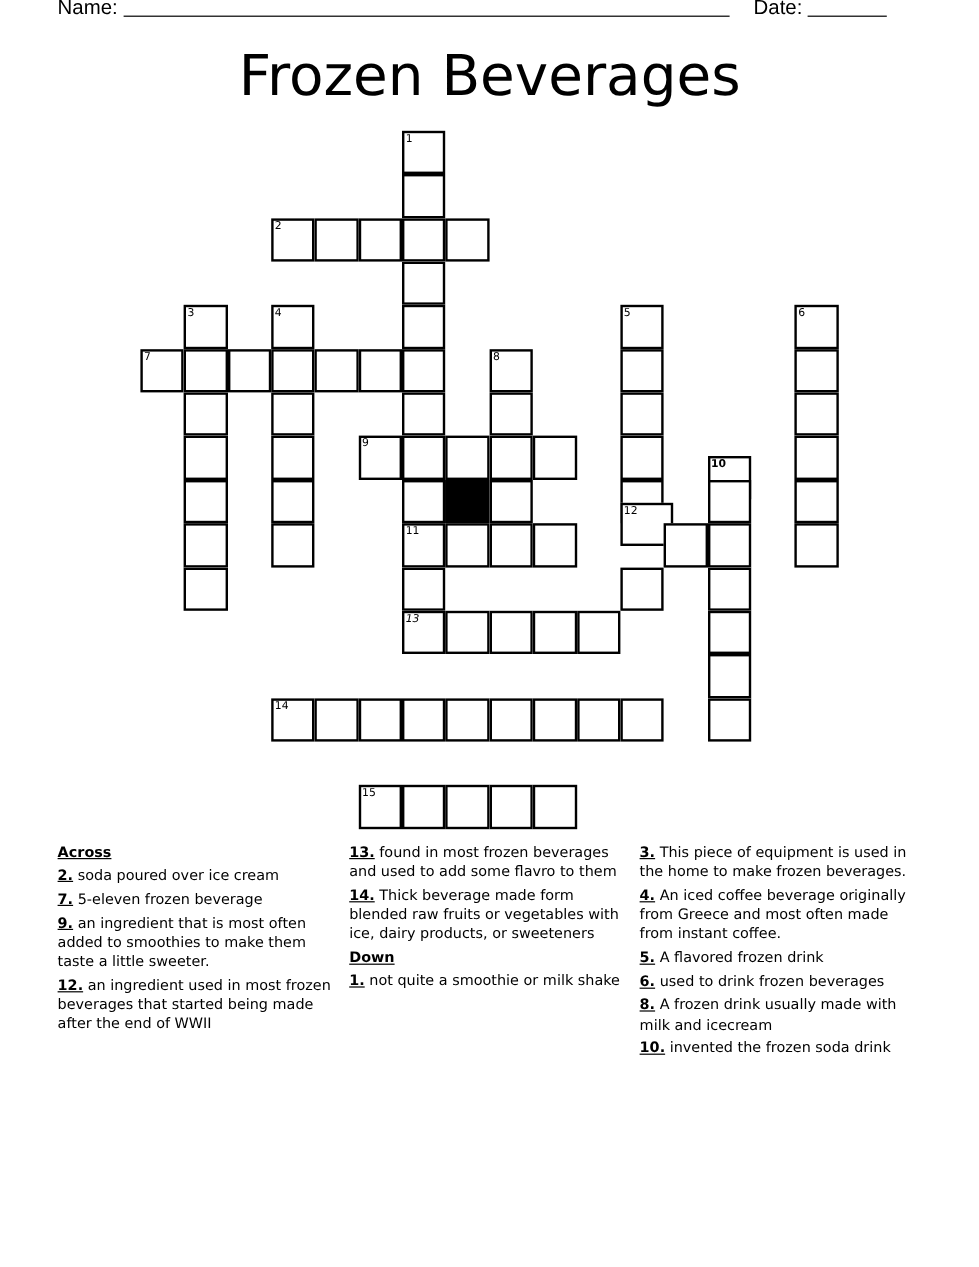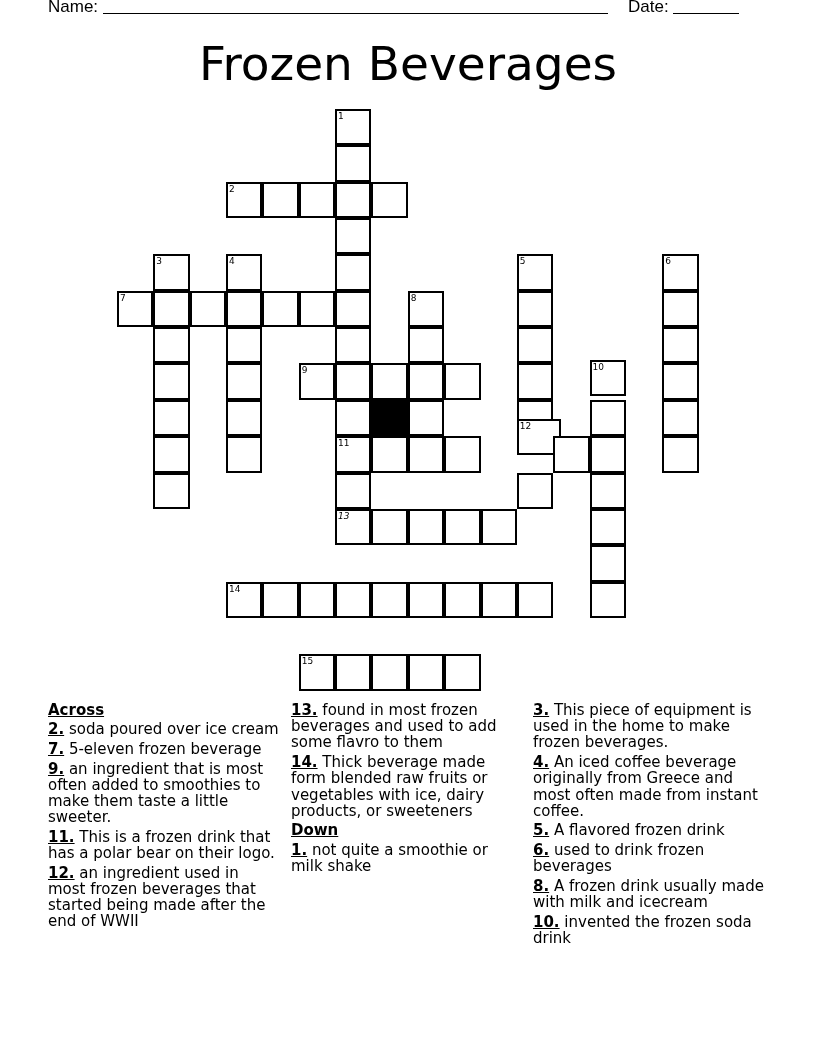--- a/index.html
+++ b/index.html
@@ -22,21 +22,21 @@
       position: absolute; width: 36.4px; height: 36.4px; box-sizing: border-box;
       border: 2px solid #000; background: #fff; margin-left: -1px; margin-top: -1px;
     }
     .cell.black { background: #000; }
     .cell .num {
       position: absolute; left: 1px; top: 0px;
       font-family: "DejaVu Sans", sans-serif; font-size: 9px; line-height: 11px; color: #000;
     }
     .clues {
       position: absolute; top: 702px; font-family: "DejaVu Sans", sans-serif;
-      font-size: 15px; line-height: 16.2px; color: #000;
+      font-size: 12px; line-height: 16.2px; color: #000;
     }
     .clues .heading { font-weight: bold; text-decoration: underline; margin-bottom: 3px; }
     .clues .clue { margin-bottom: 3.5px; }
     .clues .clue .cnum { font-weight: bold; text-decoration: underline; }
     .col1 { left: 48px; width: 232px; }
     .col2 { left: 291px; width: 232px; }
     .col3 { left: 533px; width: 236px; }
   </style>
 </head>
 <body>
@@ -99,21 +99,21 @@
     <div class="cell" style="left: 154.35px; top: 364.45px;"></div>
     <div class="cell" style="left: 227.05px; top: 364.45px;"></div>
     <div class="cell" style="left: 299.75px; top: 364.45px;">
       <span class="num">9</span>
     </div>
     <div class="cell" style="left: 336.1px; top: 364.45px;"></div>
     <div class="cell" style="left: 372.45px; top: 364.45px;"></div>
     <div class="cell" style="left: 408.8px; top: 364.45px;"></div>
     <div class="cell" style="left: 445.15px; top: 364.45px;"></div>
     <div class="cell" style="left: 517.85px; top: 364.45px;"></div>
-    <div class="cell" style="left: 590.55px; top: 361px;">
+    <div class="cell" style="left: 590.55px; top: 381px; font-weight: bold;">
       <span class="num">10</span>
     </div>
     <div class="cell" style="left: 663.25px; top: 364.45px;"></div>
     <div class="cell" style="left: 154.35px; top: 400.8px;"></div>
     <div class="cell" style="left: 227.05px; top: 400.8px;"></div>
     <div class="cell" style="left: 336.1px; top: 400.8px;"></div>
     <div class="cell black" style="left: 372.45px; top: 400.8px;"></div>
     <div class="cell" style="left: 408.8px; top: 400.8px;"></div>
     <div class="cell" style="left: 517.85px; top: 400.8px;"></div>
     <div class="cell" style="left: 590.55px; top: 400.8px;"></div>
@@ -164,21 +164,20 @@
     <div class="cell" style="left: 372.45px; top: 655.25px;"></div>
     <div class="cell" style="left: 408.8px; top: 655.25px;"></div>
     <div class="cell" style="left: 445.15px; top: 655.25px;"></div>
   </div>
 
 <div class="clues col1">
   <div class="heading">Across</div>
   <div class="clue"><span class="cnum">2.</span><span> soda poured over ice cream</span></div>
   <div class="clue"><span class="cnum">7.</span><span> 5-eleven frozen beverage</span></div>
   <div class="clue"><span class="cnum">9.</span><span> an ingredient that is most often added to smoothies to make them taste a little sweeter.</span></div>
-  <div class="clue"><span class="cnum">11.</span><span> This is a frozen drink that has a polar bear on their logo.</span></div>
   <div class="clue"><span class="cnum">12.</span><span> an ingredient used in most frozen beverages that started being made after the end of WWII</span></div>
 </div>
 
 <div class="clues col2">
   <div class="clue"><span class="cnum">13.</span><span> found in most frozen beverages and used to add some flavro to them</span></div>
   <div class="clue"><span class="cnum">14.</span><span> Thick beverage made form blended raw fruits or vegetables with ice, dairy products, or sweeteners</span></div>
   <div class="heading">Down</div>
   <div class="clue"><span class="cnum">1.</span><span> not quite a smoothie or milk shake</span></div>
 </div>
 

